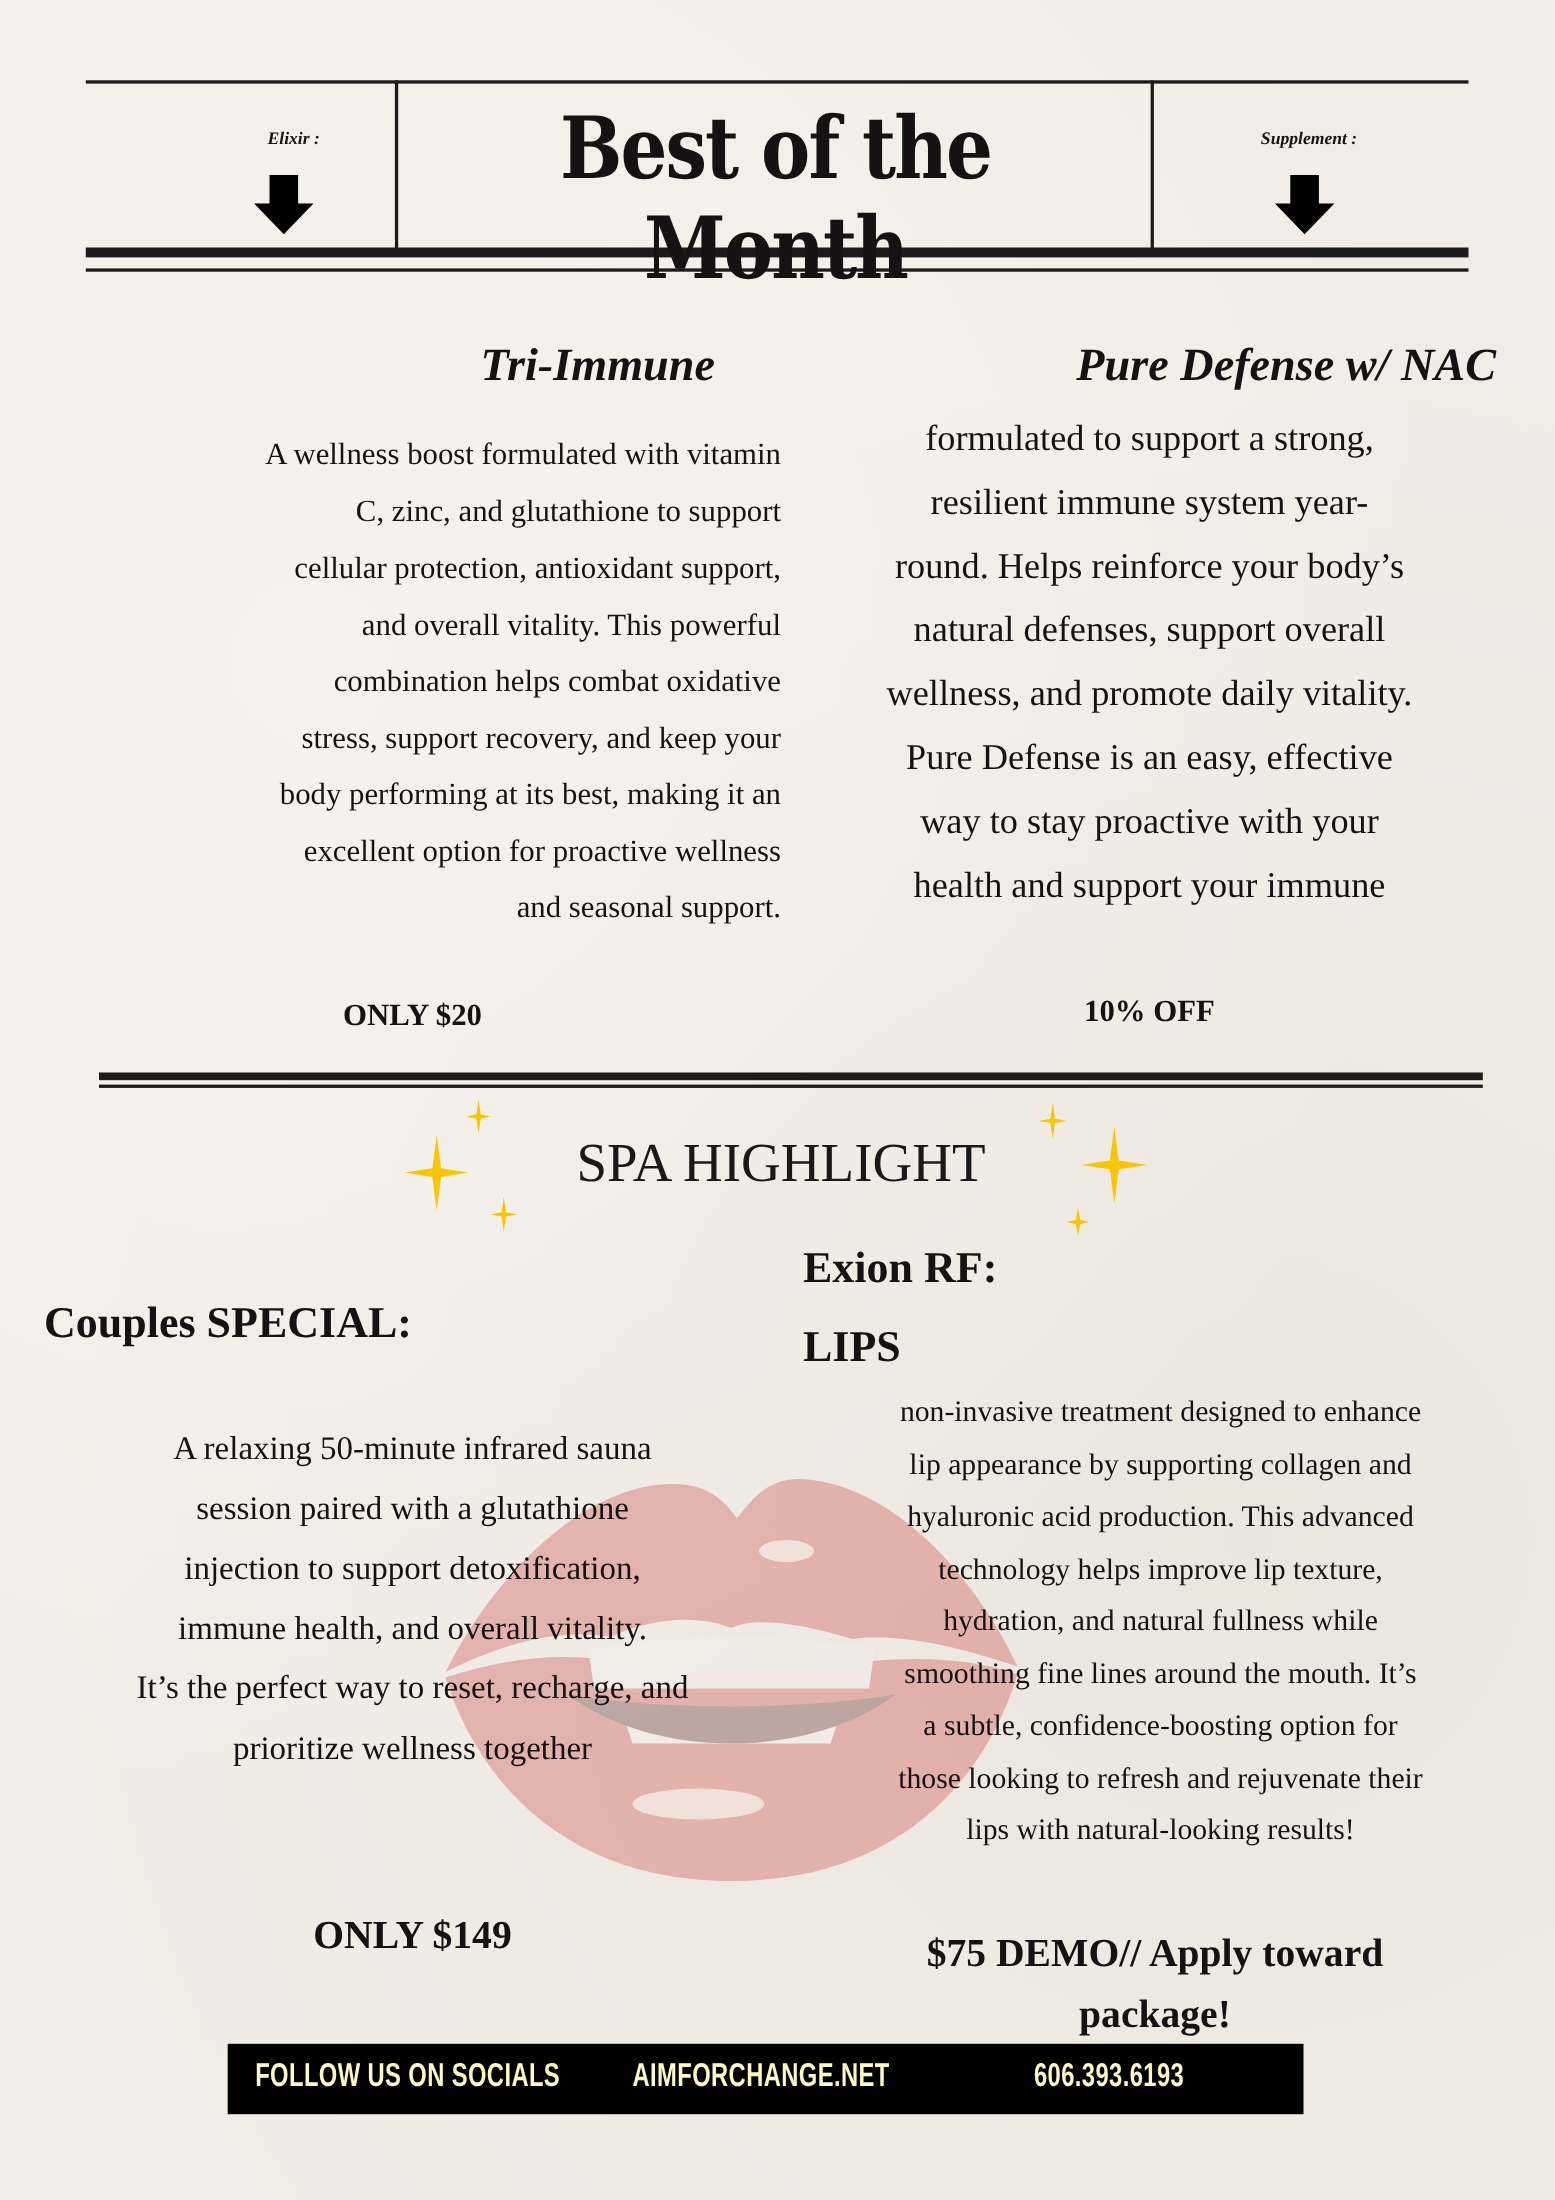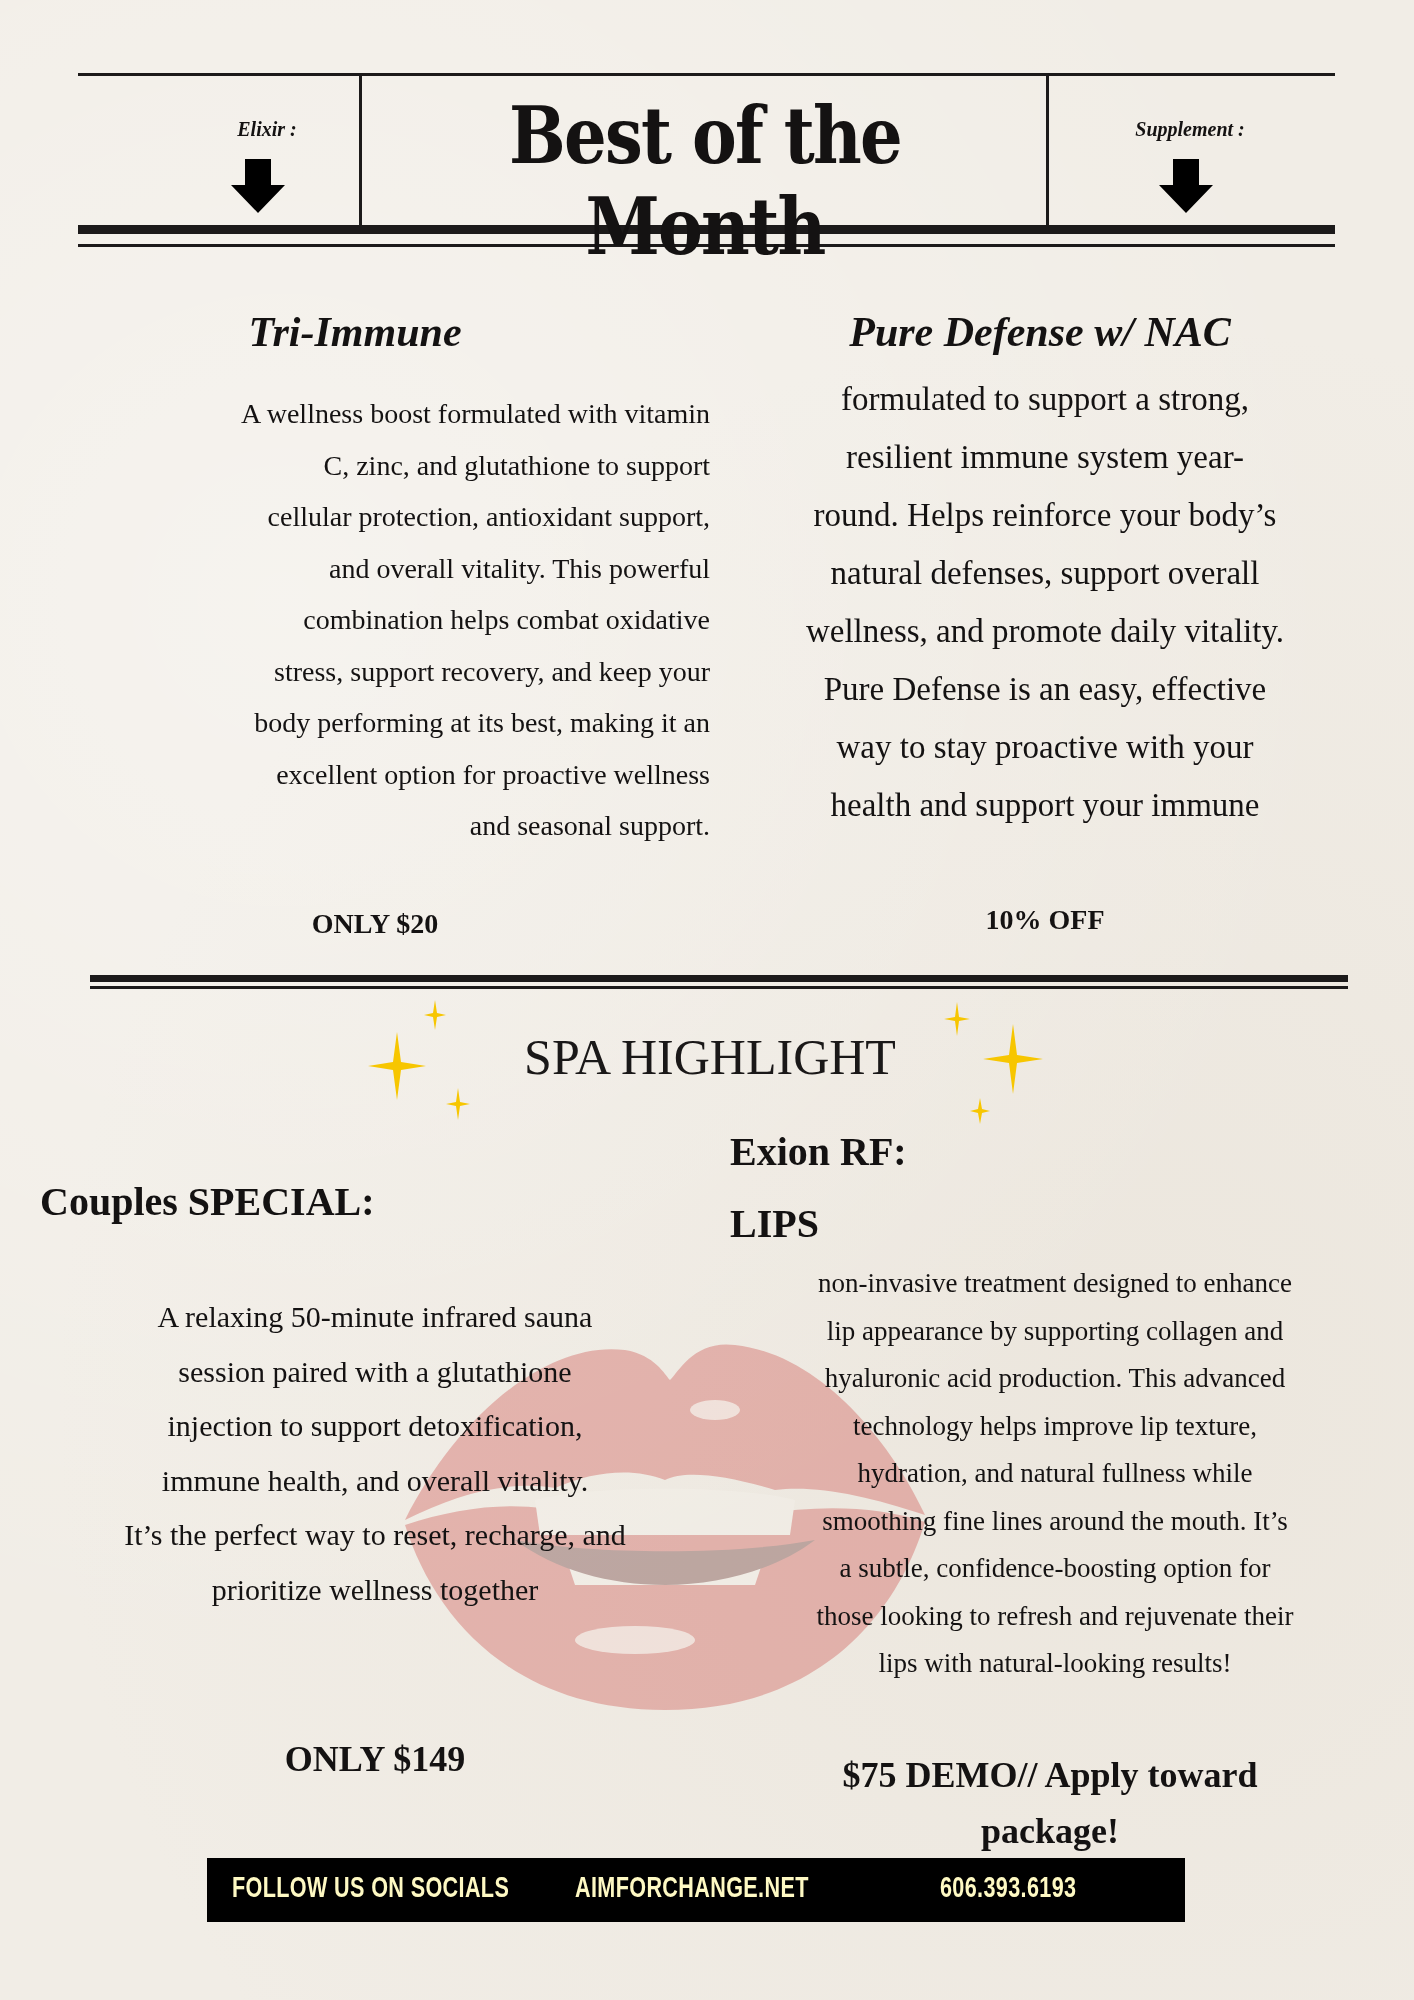--- a/index.html
+++ b/index.html
@@ -14,33 +14,33 @@
     background:
       radial-gradient(circle at 20% 30%, rgba(255,255,255,0.35), rgba(255,255,255,0) 60%),
       radial-gradient(circle at 80% 70%, rgba(220,210,195,0.25), rgba(255,255,255,0) 60%),
       #f1ede6;
   }
   .hline { position: absolute; background: #1c1a1a; }
   .vline { position: absolute; background: #1c1a1a; width: 3px; }
 
   
   .mast-label {
-    position: absolute; font-style: italic; font-weight: bold; font-size: 20px;
+    position: absolute; font-style: italic; font-weight: bold; font-size: 16px;
     text-align: center; width: 260px;
   }
   .arrow { position: absolute; width: 54px; height: 54px; }
   .mast-title {
     position: absolute; left: 363px; width: 684px; top: 90px; text-align: center;
     font-family: "DejaVu Serif", "Liberation Serif", serif; font-weight: bold;
     font-size: 78px; letter-spacing: -2px; transform: scaleX(0.86); transform-origin: center;
     color: #141212;
   }
 
   .col-title-i {
-    position: absolute; text-align: center; font-style: italic; font-weight: bold;
+    position: absolute; text-align: right; font-style: italic; font-weight: bold;
     font-size: 42px;
   }
   .body-text {
     position: absolute; text-align: center; font-size: 28px; line-height: 51.5px;
   }
   .body-text.lg { font-size: 33px; line-height: 58px; }
   .price {
     position: absolute; text-align: center; font-weight: bold; font-size: 28px;
   }
   .spa-title {

